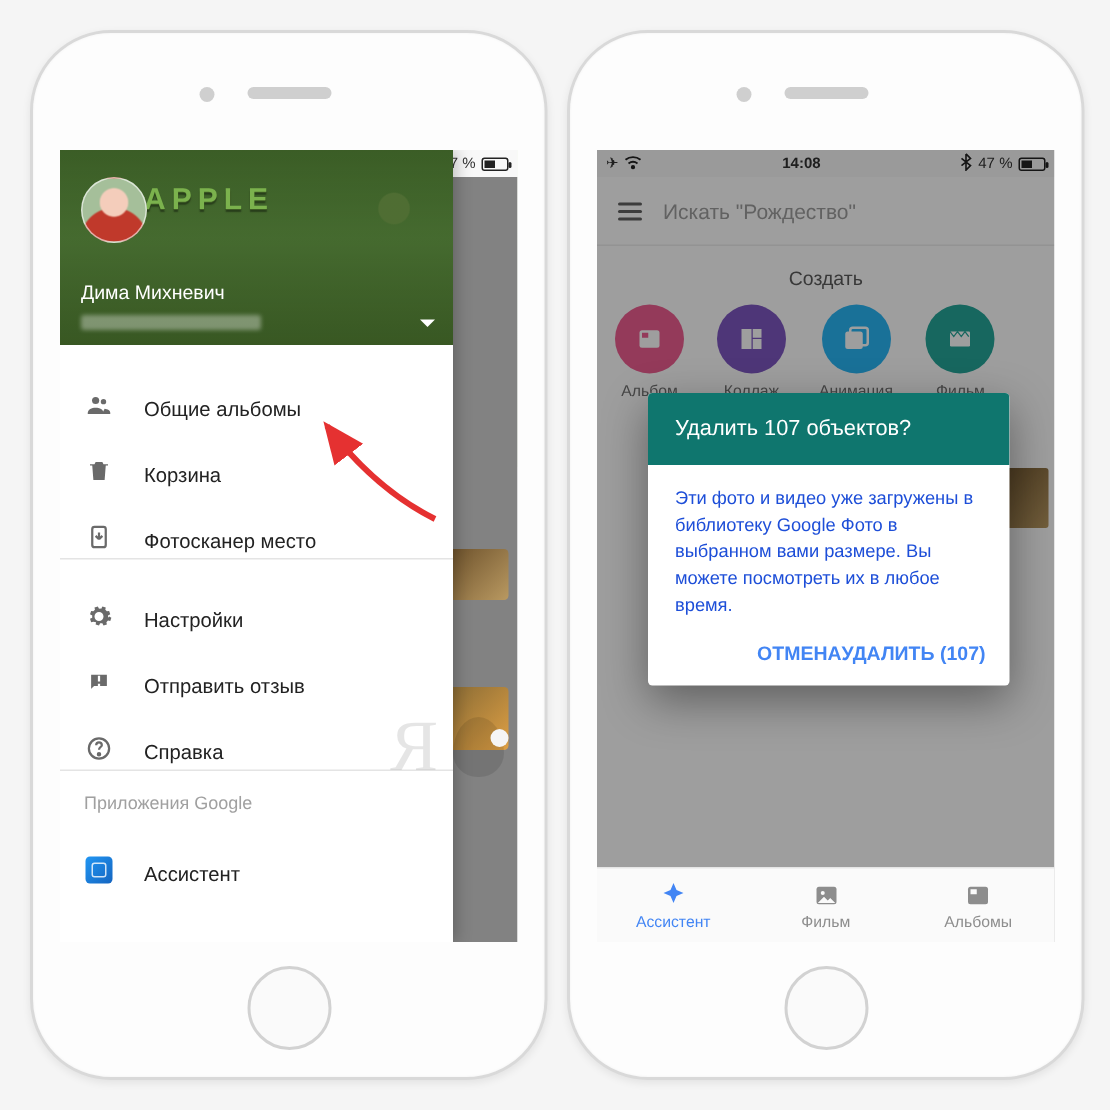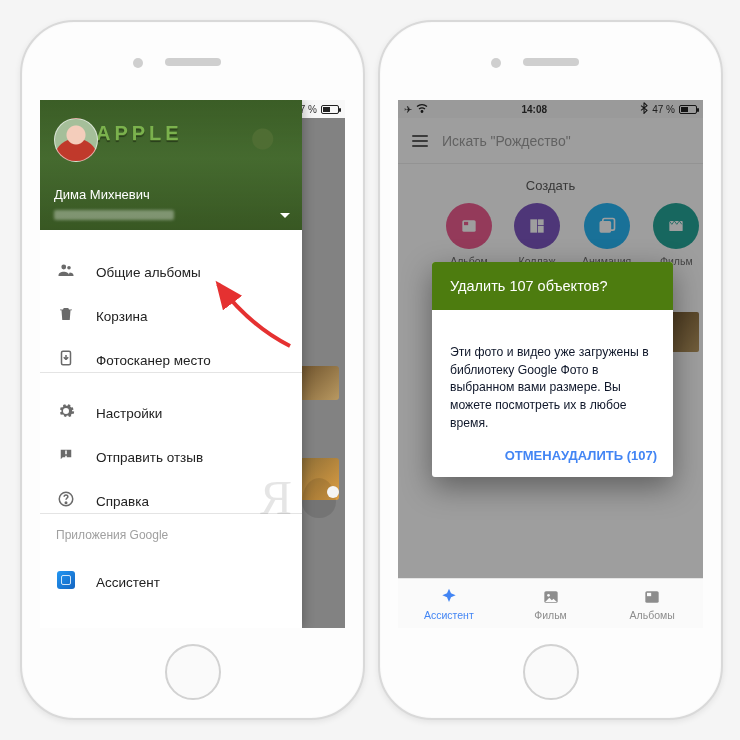--- a/index.html
+++ b/index.html
@@ -185,21 +185,21 @@
   .searchbar {
     height:46px; display:flex; align-items:center; gap:14px; padding:0 14px;
     border-bottom:1px solid #eee;
     color:#9e9e9e;
   }
   .hamburger { display:flex; flex-direction:column; gap:3px; }
   .hamburger span { width:16px; height:2px; background:#616161; border-radius:1px; display:block; }
   .search-text { font-size:14px; }
   .content2 { position:relative; padding:10px 12px 0; }
   .sec-title { font-size:13px; color:#5b5b5b; margin:4px 2px 10px;text-align:center; }
-  .create-row { display:flex; gap:22px;margin-left:36px; }
+  .create-row { display:flex; gap:22px; }
   .create-item { display:flex; flex-direction:column; align-items:center; gap:6px; }
   .create-circle {
     width:46px; height:46px; border-radius:50%; display:flex; align-items:center; justify-content:center; color:#fff;
   }
   .c1{background:#ef5e92;} .c2{background:#7e57c2;} .c3{background:#29b6f6;} .c4{background:#26a69a;}
   .create-label { font-size:10.5px; color:#717171; text-align:center; max-width:56px; }
   .bg-thumb {
     position:absolute; top:148px; right:4px; width:46px; height:40px; border-radius:2px;
     background:linear-gradient(135deg,#6a4f2a,#b99961);
   }
@@ -208,25 +208,25 @@
     position:absolute; inset:0;
     background:rgba(0,0,0,.38);
   }
   .dialog {
     position:absolute; left:34px; right:30px; top:162px;
     background:#fff; border-radius:3px;
     box-shadow:0 10px 30px rgba(0,0,0,.4);
     overflow:hidden;
   }
   .dlg-head {
-    background:#4d7c0f; color:#fff;
+    background:#0f766e; color:#fff;
     padding:16px 18px; font-size:14.5px; font-weight:500;
   }
   .dlg-body {
-    padding:14px 18px 6px; font-size:12.2px; color:#0f172a; line-height:1.45;margin-top:20px;
+    padding:14px 18px 6px; font-size:12.2px; color:#1d4ed8; line-height:1.45;
   }
   .dlg-actions {
     display:flex; justify-content:flex-end; 
     padding:10px 16px 14px; font-size:13px; font-weight:600; color:#4285f4;
   }
 
   .tabbar {
     position:absolute; left:0; right:0; bottom:0; height:50px;
     border-top:1px solid #e5e5e5; background:#fafafa;
     display:flex;

